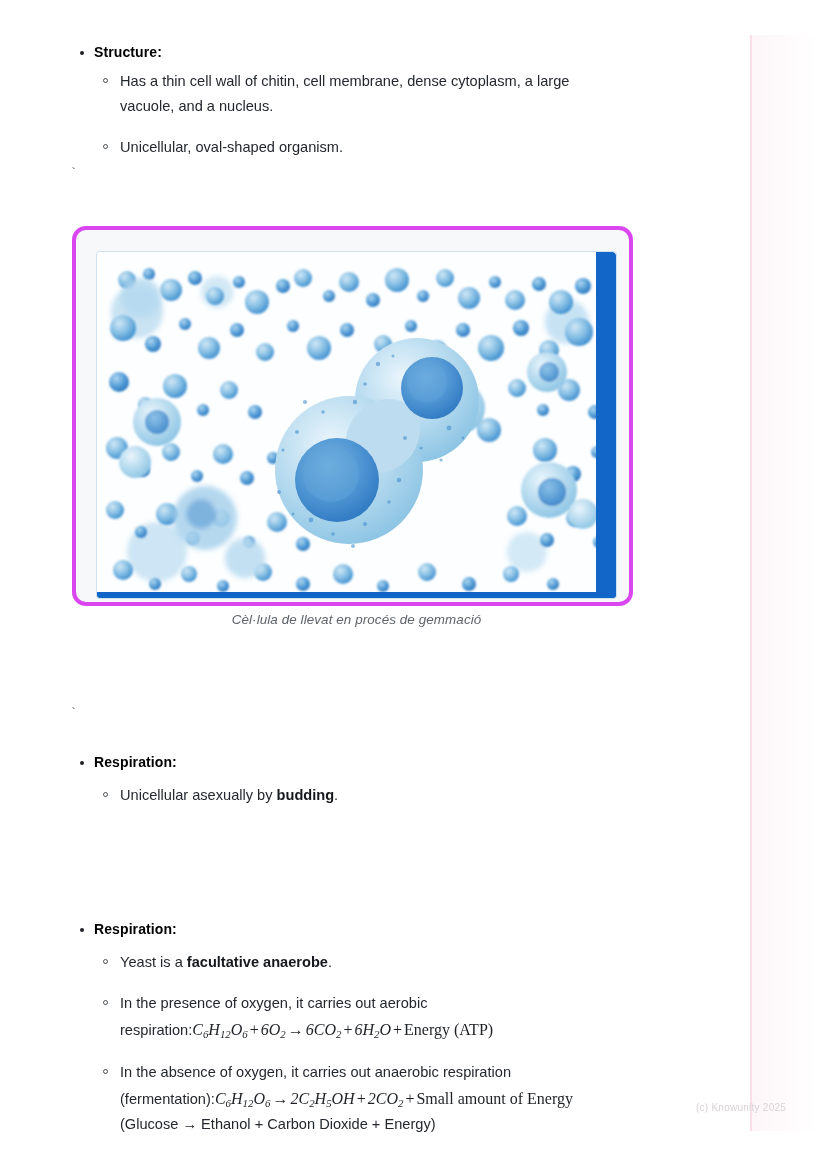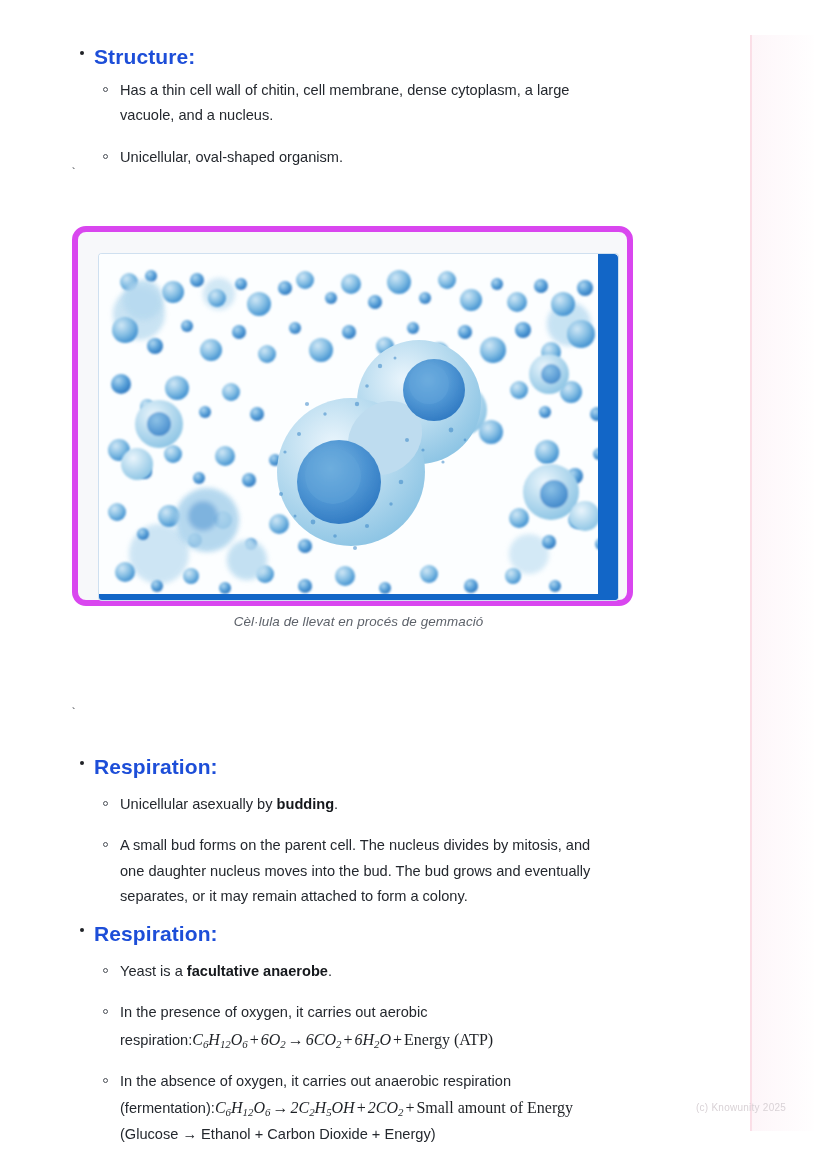--- a/index.html
+++ b/index.html
@@ -59,22 +59,22 @@
   li.l1 > .b1 {
     position: absolute;
     left: 8px;
     top: 0.52em;
     width: 4px; height: 4px;
     border-radius: 50%;
     background: #1f2226;
   }
   .l1-title {
     font-weight: bold;
-    font-size: 21px;
-    color: #1d4ed8;
+    font-size: 14px;
+    color: #000000;
     letter-spacing: .1px;
     line-height: 1.35;
   }
   ul.lvl2 {
     list-style: none;
     margin: 7px 0 0 0;
     padding: 0;
   }
   li.l2 {
     position: relative;
@@ -124,21 +124,21 @@
   }
 
   
   .fig-card {
     position: absolute;
     left: 72px;
     top: 226px;
     width: 561px;
     height: 380px;
     background: #f7f8fa;
-    border: 6px solid #d946ef;
+    border: 4px solid #d946ef;
     border-radius: 14px;
   }
   .fig-frame {
     position: absolute;
     left: 21px;
     top: 22px;
     width: 519px;
     height: 346px;
     border-radius: 3px;
     overflow: hidden;
@@ -429,24 +429,20 @@
     <div style="position:absolute; left:72px; top:753px; width:560px;">
       <ul class="lvl1">
         <li class="l1">
           <span class="b1"></span>
           <span class="l1-title">Respiration:</span>
           <ul class="lvl2" style="margin-top:11px;">
             <li class="l2">
               <span class="b2"></span>
               <span>Unicellular asexually by </span><b>budding</b><span>.</span>
             </li>
-            <li class="l2" style="width:522px;">
-              <span class="b2"></span>
-              <span>A small bud forms on the parent cell. The nucleus divides by mitosis, and one daughter nucleus moves into the bud. The bud grows and eventually separates, or it may remain attached to form a colony.</span>
-            </li>
           </ul>
         </li>
       </ul>
     </div>
 
     <div style="position:absolute; left:72px; top:920px; width:560px;">
       <ul class="lvl1">
         <li class="l1">
           <span class="b1"></span>
           <span class="l1-title">Respiration:</span>

